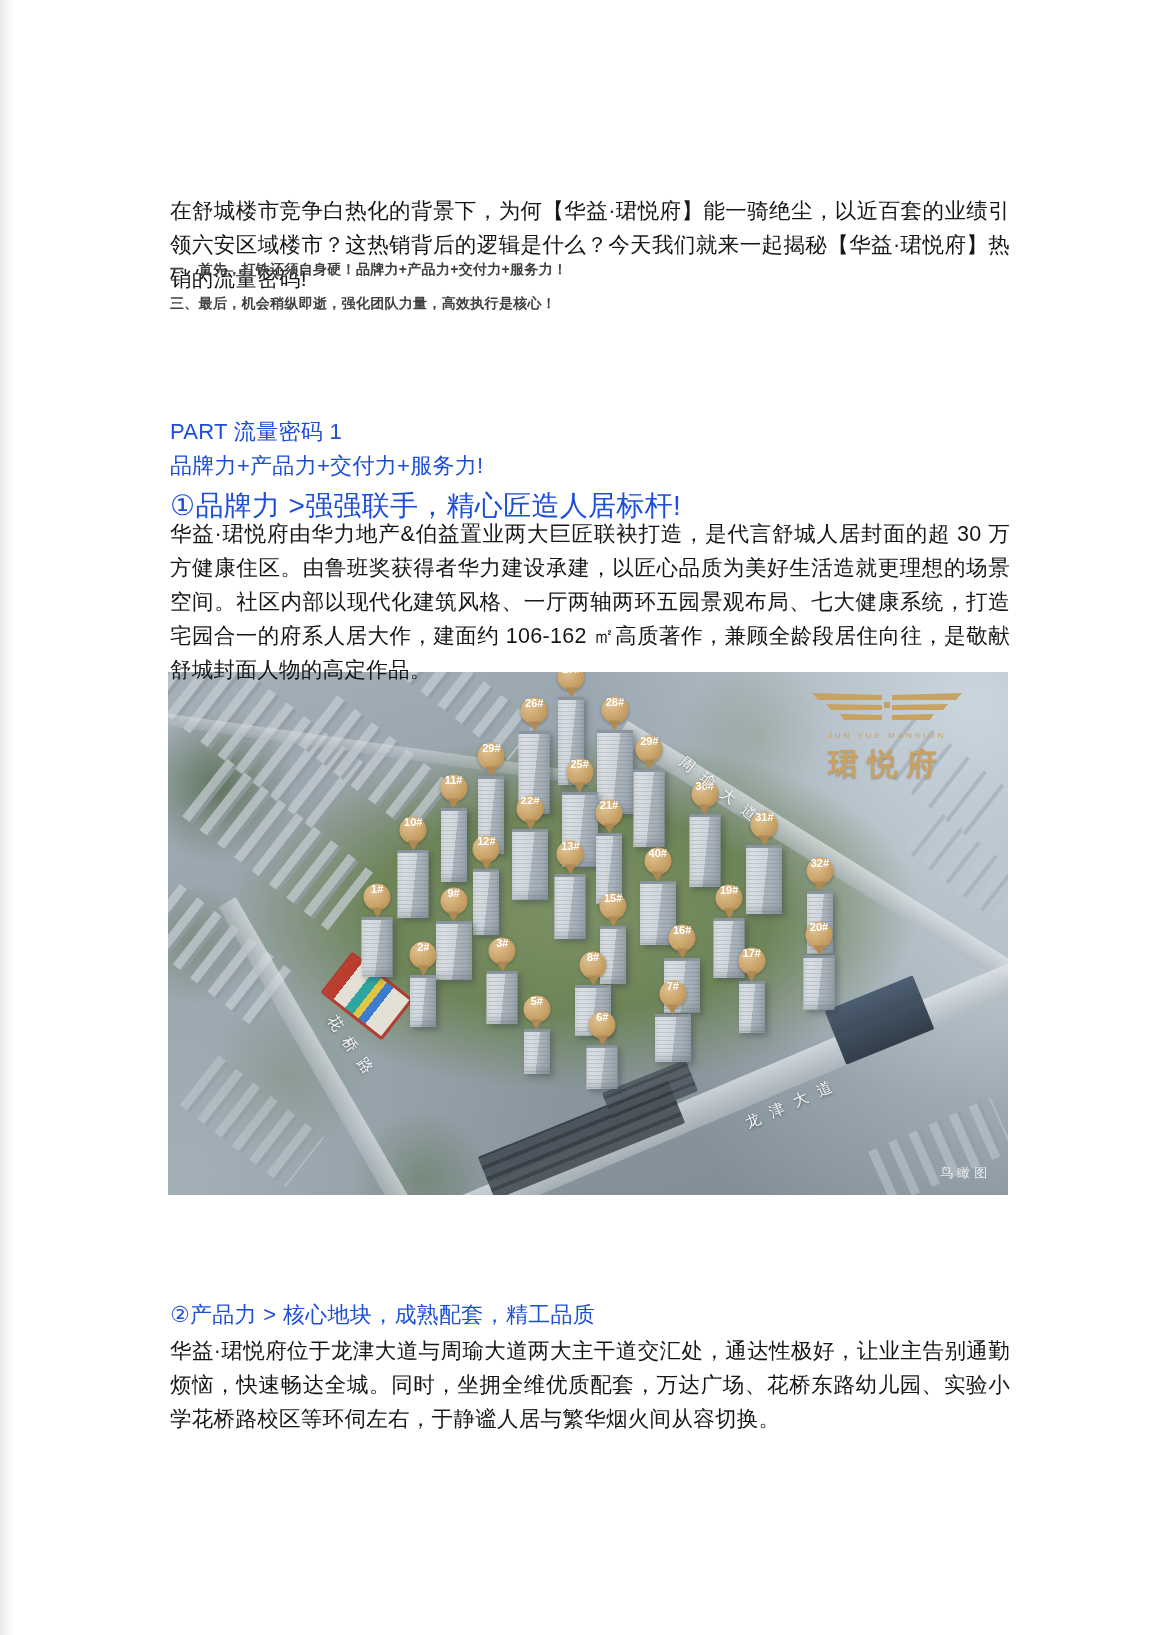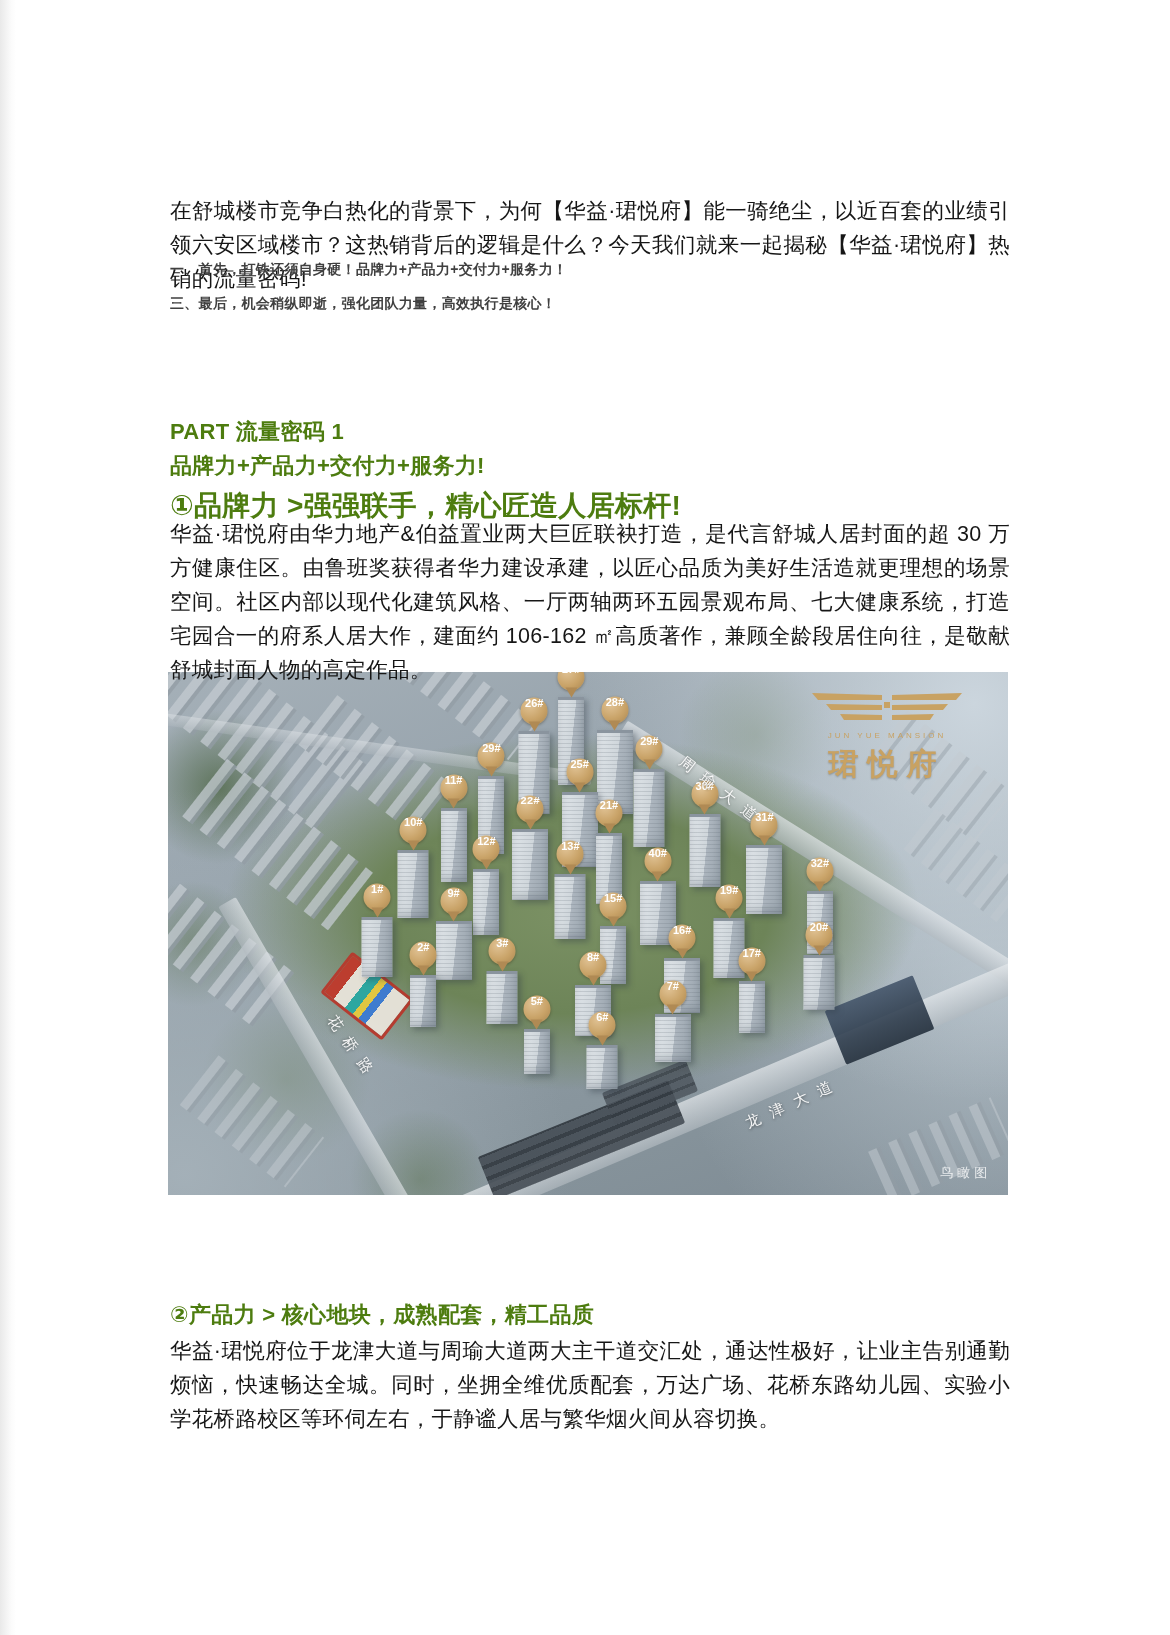--- a/index.html
+++ b/index.html
@@ -10,21 +10,21 @@
   }
   body::before{
     content:"";position:absolute;left:0;top:0;width:16px;height:100%;
     background:linear-gradient(90deg,#e9e9e9,#fbfbfb 70%,#ffffff);z-index:0;
   }
   .doc{position:absolute;left:170px;top:0;width:840px;z-index:2;}
   .para{
     position:absolute;left:0;width:840px;font-size:21.5px;line-height:34px;
     text-align:justify;color:#161616;letter-spacing:.3px;
   }
-  .bold{font-weight:700;color:#4d7c0f;}
+  .bold{font-weight:400;color:#1d4ed8;}
   #intro{top:172px;}
   #keypoints{position:absolute;left:0;top:252px;width:840px;}
   .kp{font-size:14px;line-height:34px;font-weight:700;color:#404040;letter-spacing:.3px;}
   #part-head{top:393px;font-size:22px;}
   #part-sub{top:427px;font-size:22px;}
   #sec1-head{top:461px;font-size:28px;}
   #sec1-body{top:495px;}
   #sec2-head{top:1276px;font-size:22px;}
   #sec2-body{top:1312px;}
 

